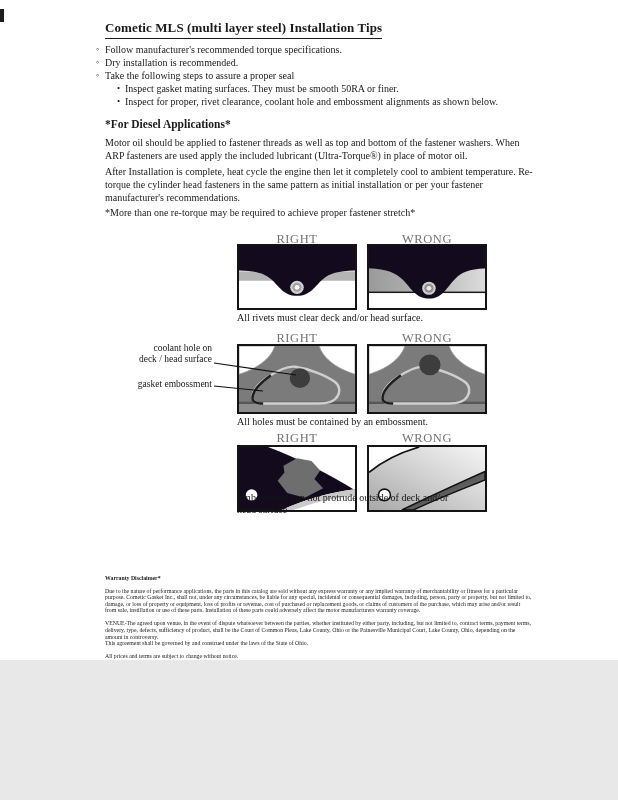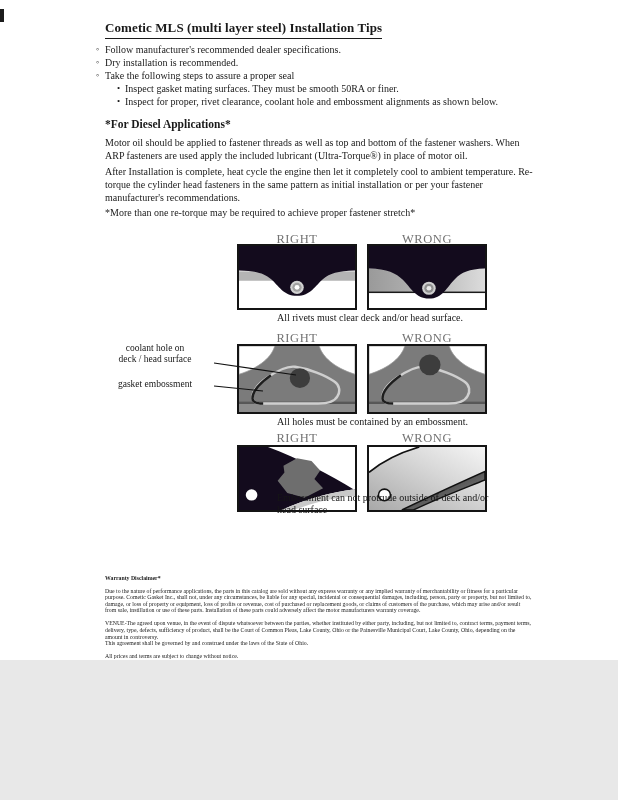--- a/index.html
+++ b/index.html
@@ -26,43 +26,43 @@
   .diesel-h{position:absolute;left:105px;top:118px;font-size:11.5px;font-weight:bold;}
   .para{position:absolute;left:105px;width:430px;font-size:10px;line-height:13px;}
   .p1{top:136px;}
   .p2{top:165px;}
   .p3{top:206px;}
   
   .dg-label{position:absolute;width:120px;text-align:center;font-size:12.5px;letter-spacing:0.6px;color:#737373;}
   .dg-box{position:absolute;width:120px;border:2px solid #141414;box-sizing:border-box;background:#fff;}
   .dg-box svg{display:block;width:100%;height:100%;}
   .h66{height:66px;} .h70{height:70px;} .h67{height:67px;}
-  .cap{position:absolute;left:237px;font-size:10px;line-height:11.5px;color:#161616;margin-left:40px;}
+  .cap{position:absolute;left:237px;font-size:10px;line-height:11.5px;color:#161616;}
   .cap3{width:218px;}
-  .lead-label{position:absolute;left:98px;width:114px;text-align:center;font-size:9.5px;line-height:11px;color:#161616;}
+  .lead-label{position:absolute;left:98px;width:114px;text-align:right;font-size:9.5px;line-height:11px;color:#161616;}
   .ll1{top:343px;}
   .ll2{top:379px;}
   .leader-svg{position:absolute;left:210px;top:358px;width:100px;height:40px;pointer-events:none;}
   
   .legal{position:absolute;left:105px;top:575px;width:427px;font-size:5.8px;line-height:6.6px;color:#222;}
   .legal-h{font-weight:bold;margin:0 0 6px 0;}
   .legal p{margin:0 0 6.5px 0;white-space:pre-line;}
   .cg{position:absolute;left:387px;top:761px;font-size:14px;color:#2a2a2a;letter-spacing:0.3px;}
 </style>
 </head>
 <body>
 
 <div class="page">
 
   <div class="artifact"></div>
 
   <div class="title">Cometic MLS (multi layer steel) Installation Tips</div>
 
   <div class="bullets">
-    <div class="b-line"><span class="b-glyph">◦</span><span>Follow manufacturer's recommended dealer specifications.</span></div>
+    <div class="b-line"><span class="b-glyph">◦</span><span>Follow manufacturer's recommended torque specifications.</span></div>
     <div class="b-line"><span class="b-glyph">◦</span><span>Dry installation is recommended.</span></div>
     <div class="b-line"><span class="b-glyph">◦</span><span>Take the following steps to assure a proper seal</span></div>
     <div class="b-line b-sub"><span class="b-glyph">•</span><span>Inspect gasket mating surfaces.  They must be smooth 50RA or finer.</span></div>
     <div class="b-line b-sub"><span class="b-glyph">•</span><span>Inspect for proper, rivet clearance, coolant hole and embossment alignments as shown below.</span></div>
   </div>
 
   <div class="diesel-h">*For Diesel Applications*</div>
   <div class="para p2">After Installation is complete, heat cycle the engine then let it completely cool to ambient temperature. Re-torque the cylinder head fasteners in the same pattern as initial installation or per your fastener manufacturer's recommendations.</div>
   <div class="para p1">Motor oil should be applied to fastener threads as well as top and bottom of the fastener washers. When ARP fasteners are used apply the included lubricant (Ultra-Torque®) in place of motor oil.</div>
   <div class="para p3">*More than one re-torque may be required to achieve proper fastener stretch*</div>

